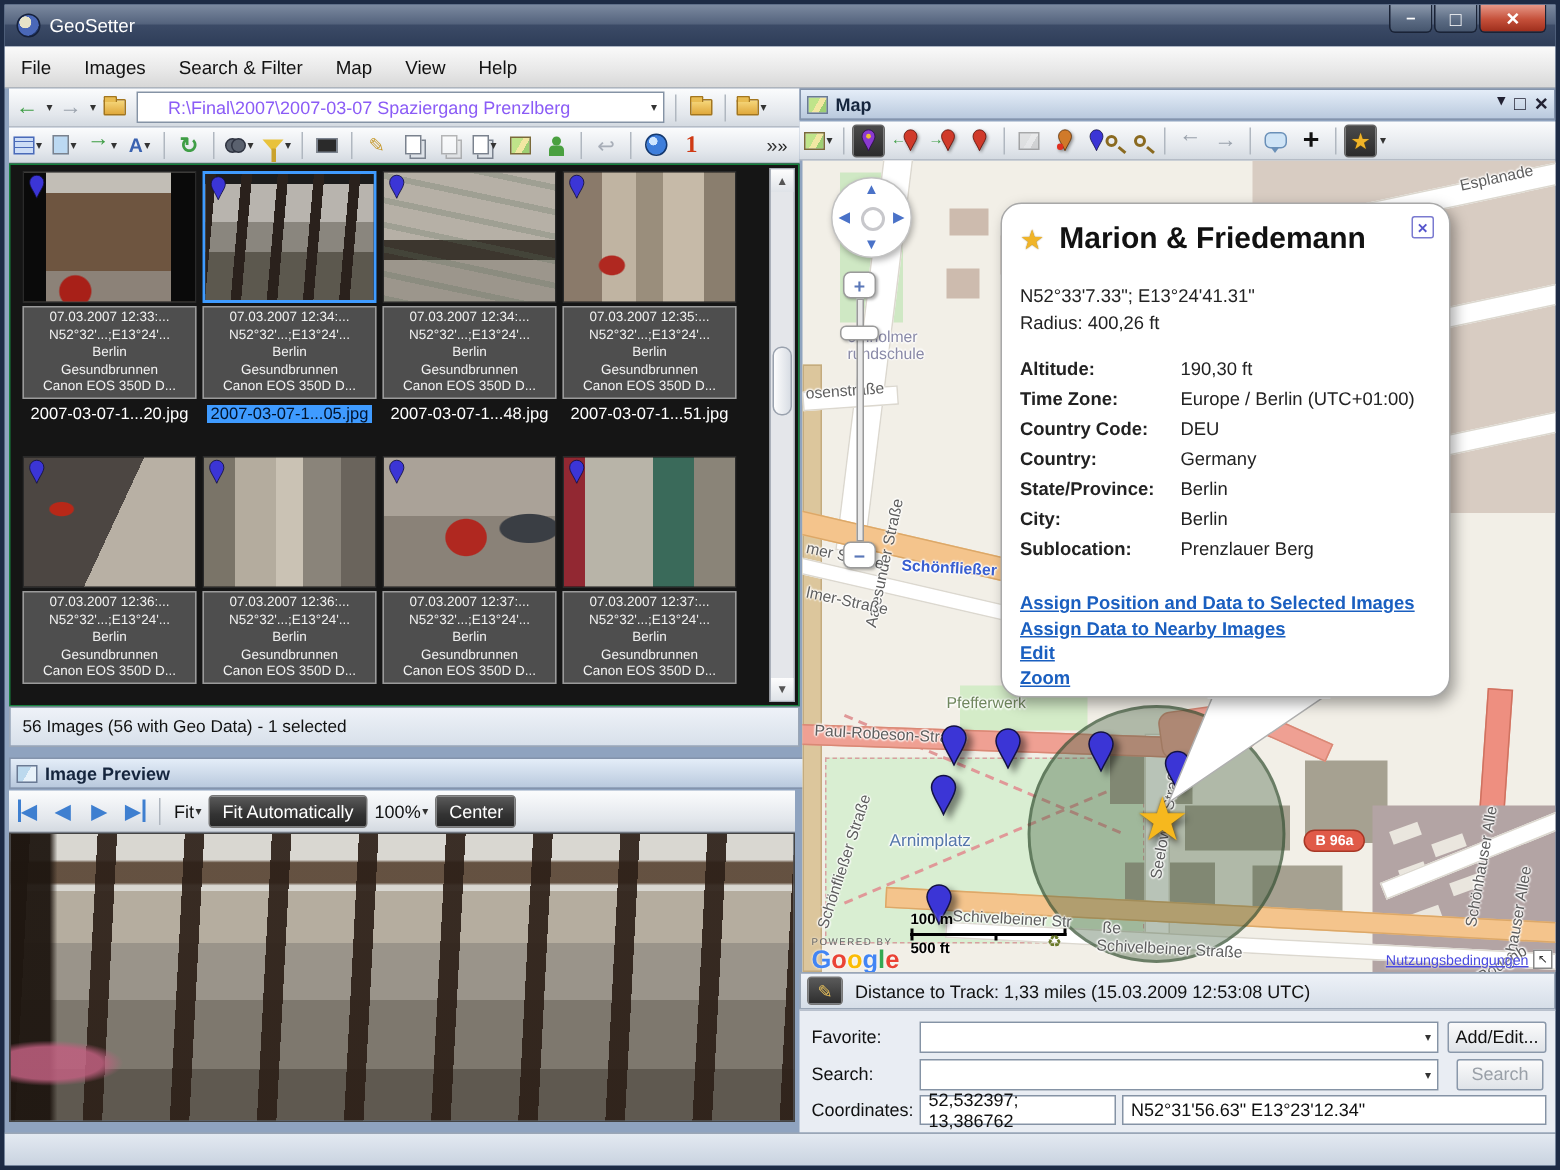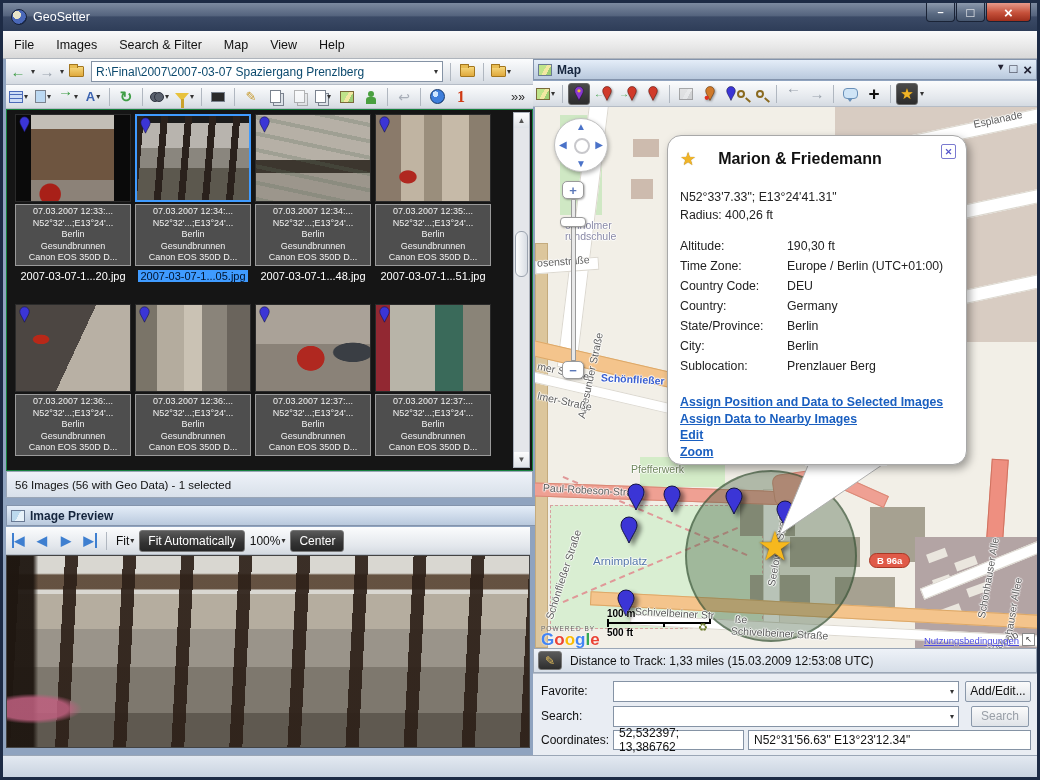--- a/index.html
+++ b/index.html
@@ -64,21 +64,21 @@
   .icon-person{width:6px;height:6px;border-radius:50%;background:#4aa040;position:relative;top:-3px;}
   .icon-person::after{content:"";position:absolute;left:-2px;top:6px;width:10px;height:7px;
     background:#4aa040;border-radius:3px 3px 0 0;}
   .i-undo{color:#a8aeb8;font-size:14px;}
   .i-undo::before{content:"\21A9";}
   .icon-globe{width:15px;height:15px;border-radius:50%;
     background:radial-gradient(circle at 35% 32%,#cfe6ff 0 22%,#3e7edb 24% 75%,#1b4c9a 78%);border:1px solid #14386e;}
   .icon-one{color:#cf3a14;font-family:"Liberation Serif",serif;font-weight:bold;font-size:16px;}
   .i-chev::before{content:"\00BB";font-size:13px;color:#333;}
   .combo{background:#fff;border:1px solid #8593a5;height:21px;display:flex;align-items:center;
-    font-size:12px;color:#0c4a6e;padding:0 4px;position:relative;}
+    font-size:12px;color:#8b5cf6;padding:0 20px;position:relative;}
   .combo .caret{position:absolute;right:4px;}
 
   
   .pin-sm{width:13px;height:17px;}
   .pin-tb{width:12px;height:15px;}
 
   
   .thumbs{position:absolute;left:3px;top:106px;width:527px;height:362px;background:#151515;
     border:1px solid #15803d;overflow:hidden;}
   .thumb-cell{position:absolute;width:118px;}
@@ -162,27 +162,27 @@
   .radius-circle{position:absolute;left:150px;top:363px;width:172px;height:172px;border-radius:50%;
     background:rgba(68,98,66,.38);border:2px solid rgba(48,74,46,.55);}
   .map-pin{position:absolute;filter:drop-shadow(4px 3px 2px rgba(0,0,0,.45));}
   .star-marker{position:absolute;left:222px;top:416px;font-size:40px;color:#f6b81e;
     text-shadow:0 0 2px #7a5500,2px 3px 4px rgba(0,0,0,.5);}
   .callout-tail{position:absolute;left:230px;top:356px;}
   .callout{position:absolute;left:132px;top:28px;width:300px;height:330px;background:#fff;
     border:1px solid #a8a8a8;border-radius:14px;box-shadow:3px 4px 9px rgba(0,0,0,.35);font-size:12.3px;color:#222;}
   .co-head{position:absolute;left:12px;top:12px;display:flex;align-items:center;gap:10px;}
   .co-star{color:#f0b428;font-size:18px;text-shadow:0 0 1px #8a6200;}
-  .co-title{font-size:16px;font-weight:bold;color:#111;margin-left:12px;}
+  .co-title{font-size:20px;font-weight:bold;color:#111;}
   .co-close{position:absolute;right:10px;top:8px;width:15px;height:15px;border:1px solid #7a7ad0;border-radius:2px;
     color:#5555cc;font-size:9px;display:flex;align-items:center;justify-content:center;font-weight:bold;}
   .co-coords{position:absolute;left:12px;top:52px;line-height:18px;}
   .co-fields{position:absolute;left:12px;top:100px;line-height:20px;}
   .co-row{display:flex;}
-  .co-label{width:107px;font-weight:normal;}
+  .co-label{width:107px;font-weight:bold;}
   .co-links{position:absolute;left:12px;top:258px;line-height:16.5px;}
   .co-links a{display:block;color:#1a5fc0;font-weight:bold;text-decoration:underline;font-size:12.3px;}
 
   .pan-ctl{position:absolute;left:19px;top:11px;width:54px;height:54px;border-radius:50%;background:#fff;
     border:1px solid #c2c2c2;box-shadow:1px 2px 4px rgba(0,0,0,.3);}
   .pan-ctl span{position:absolute;color:#4a72c8;font-size:10px;}
   .pan-up{left:21px;top:2px;} .pan-dn{left:21px;bottom:2px;} .pan-lf{left:4px;top:20px;} .pan-rt{right:4px;top:20px;}
   .pan-hand{position:absolute;left:19px;top:19px;width:16px;height:16px;border-radius:50%;border:2px solid #c8c8cc;}
   .zoomer{position:absolute;}
   .zbtn{position:absolute;width:22px;height:18px;background:#fff;border:1px solid #9a9a9a;border-radius:5px;

